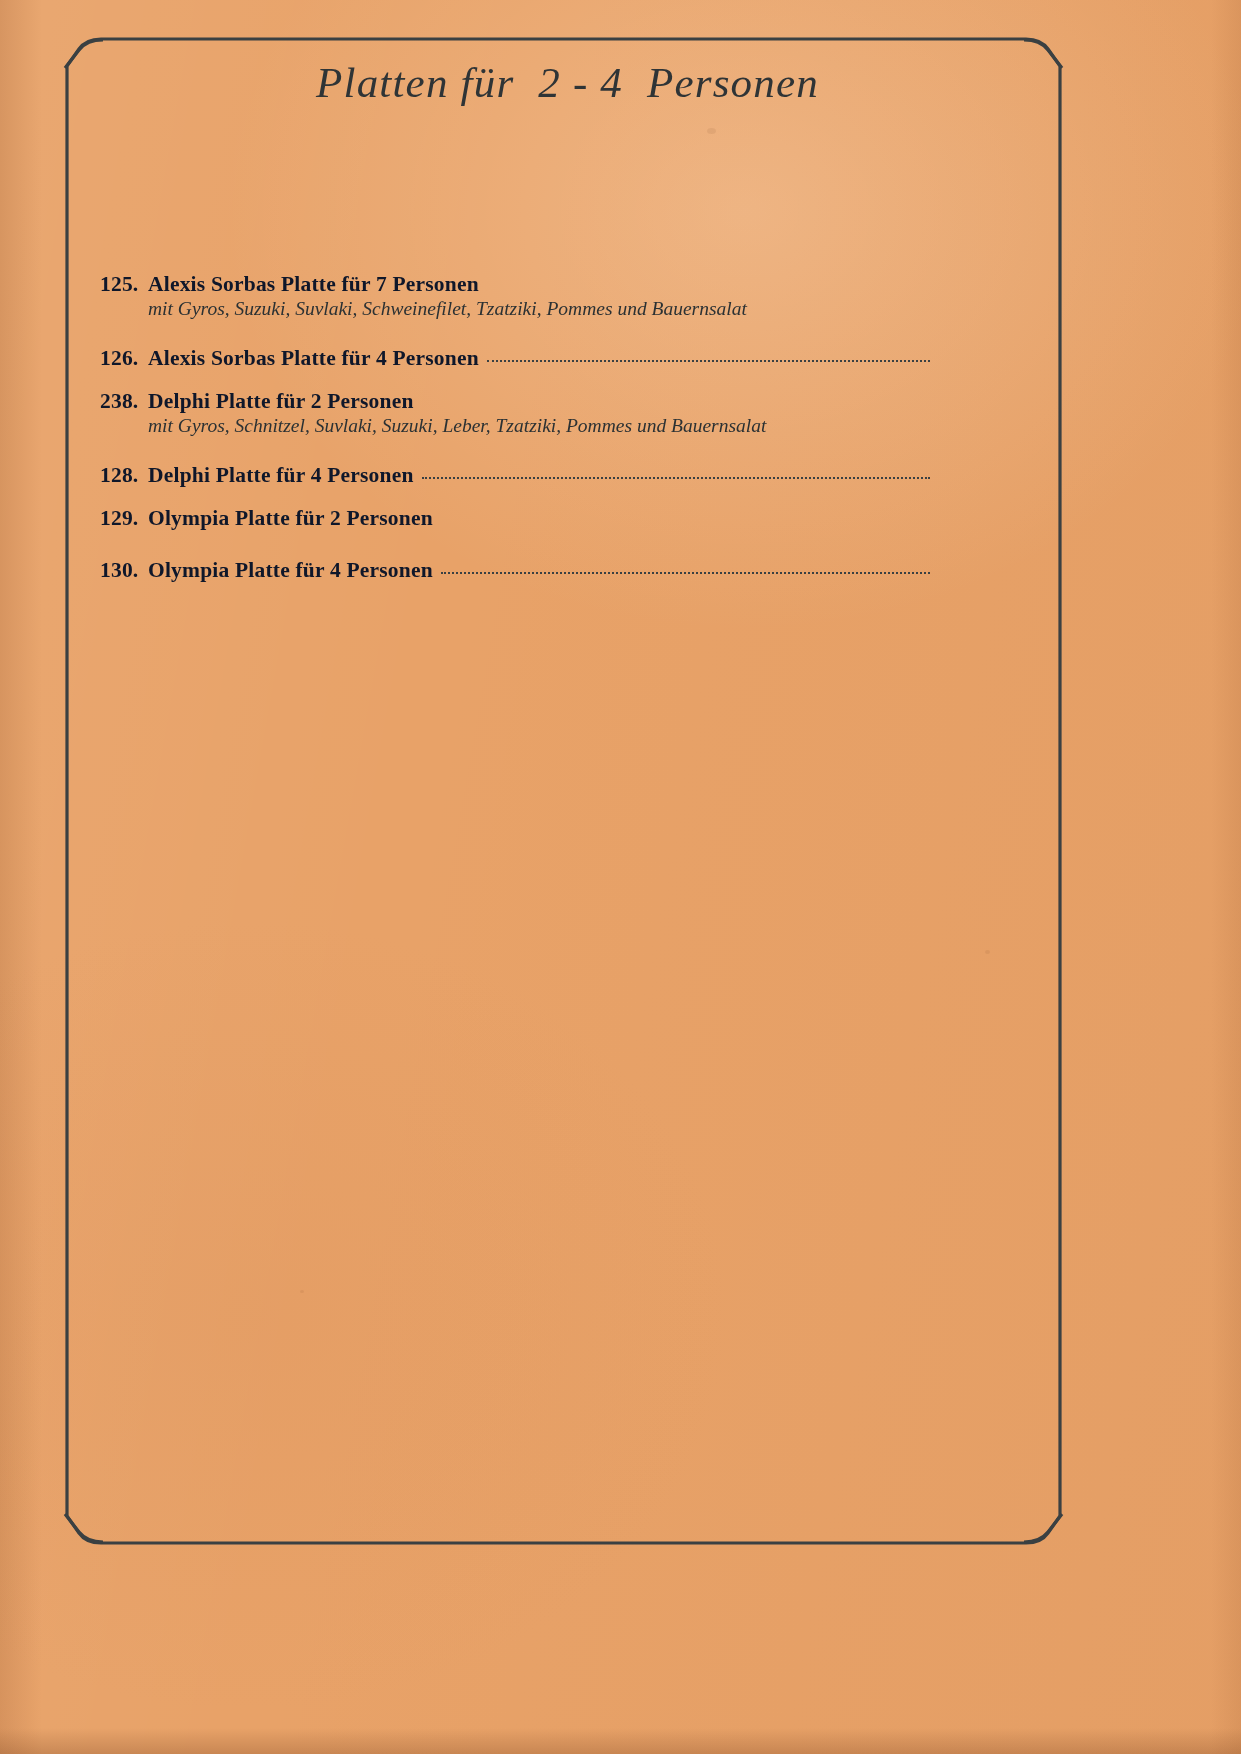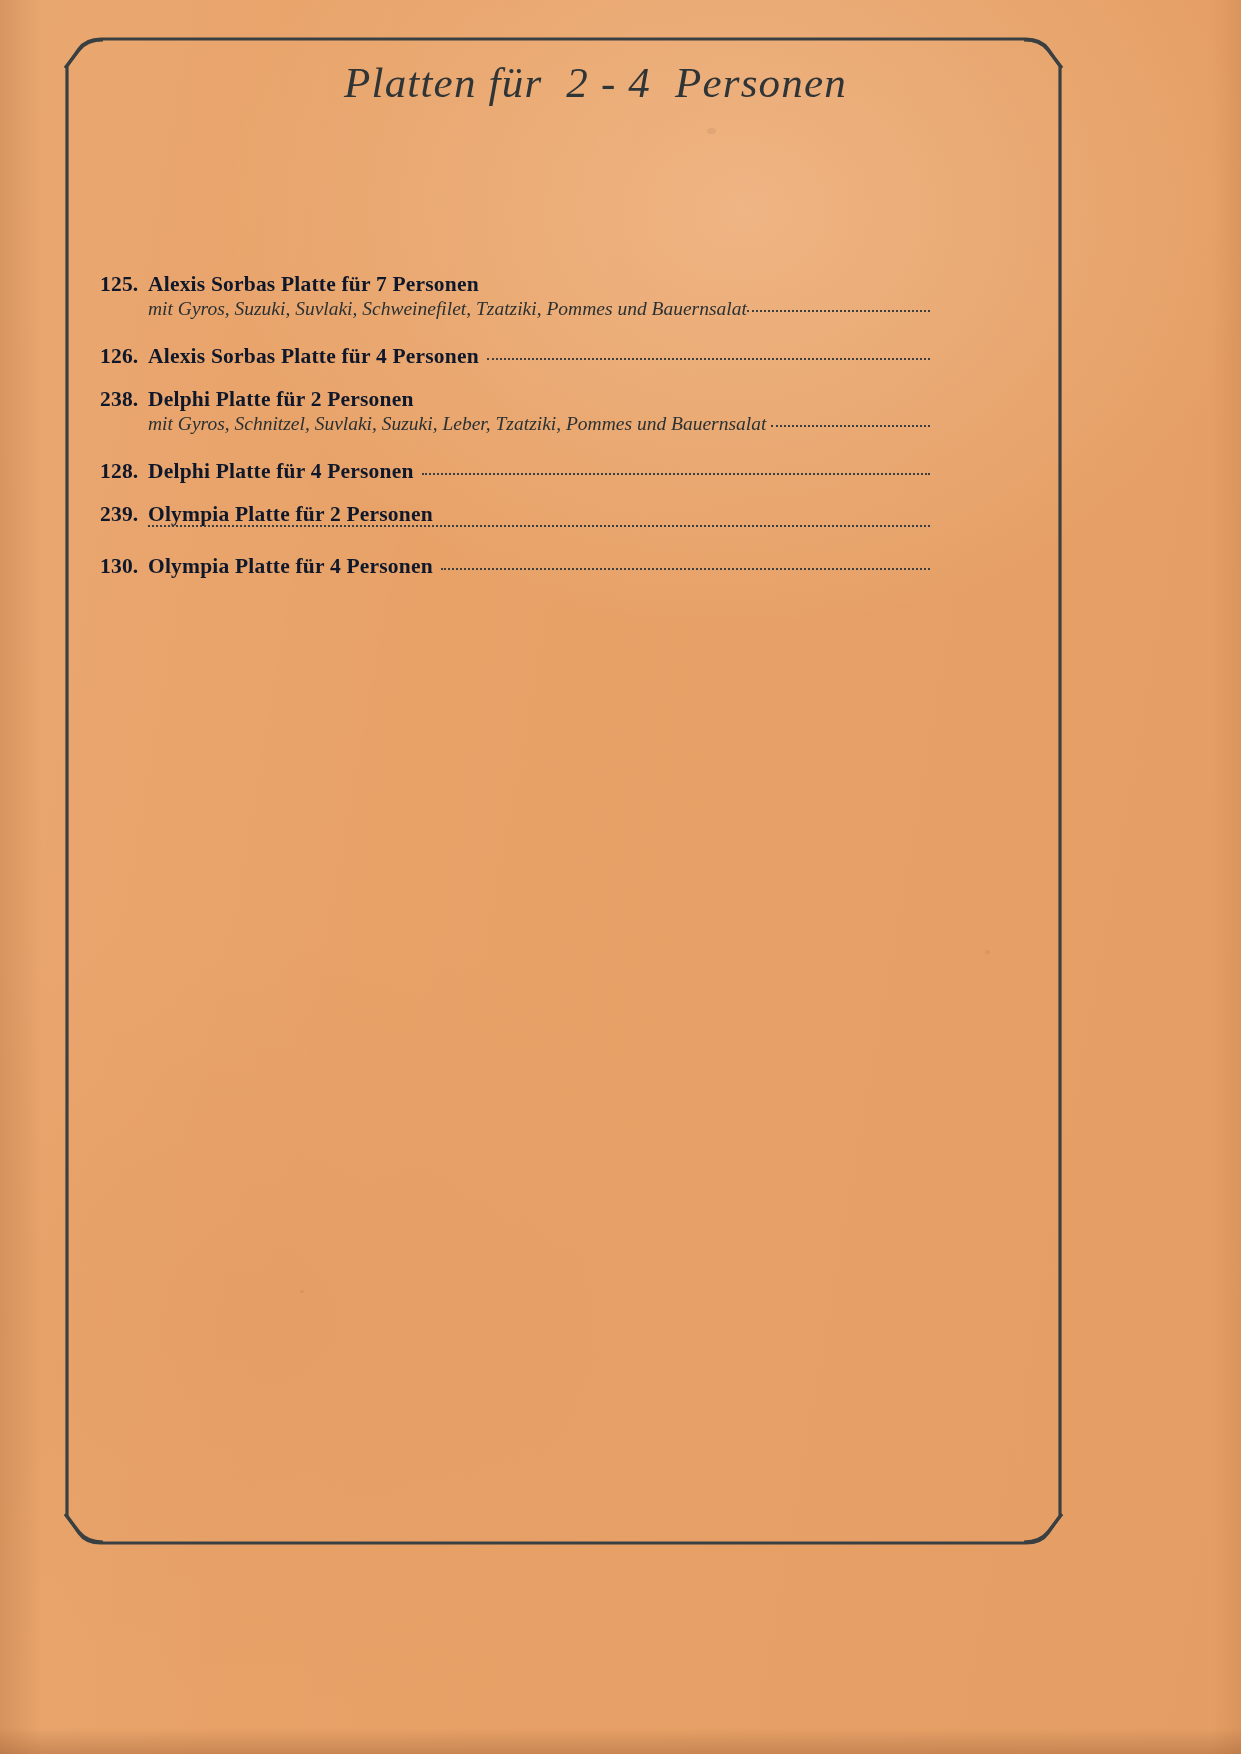--- a/index.html
+++ b/index.html
@@ -67,21 +67,20 @@
     left: 0;
     top: 58px;
     width: 1135px;
     text-align: center;
     font-family: "Liberation Serif", serif;
     font-style: italic;
     font-size: 43px;
     letter-spacing: 1.2px;
     color: #2f3436;
     white-space: pre;
-    margin-left: 28px;
   }
 
   .menu-list {
     position: absolute;
     left: 100px;
     top: 272px;
     width: 830px;
   }
 
   .entry {
@@ -116,20 +115,21 @@
   .head-dots.hidden { border-bottom: none; }
 
   .entry-desc {
     display: flex;
     align-items: baseline;
     font-style: italic;
     font-size: 19.5px;
     color: #2b3133;
     padding-left: 48px;
     margin-top: 1px;
+    flex-direction: column;
   }
   .desc-text {
     flex: 0 0 auto;
     white-space: pre;
   }
   .desc-dots {
     flex: 1 1 auto;
     position: relative;
     top: -3px;
     border-bottom: 2px dotted #3a4042;
@@ -217,21 +217,21 @@
         <span class="entry-num">128.</span>
         <span class="entry-name">Delphi Platte für 4 Personen</span>
         <span class="head-dots"></span>
       </div>
     </div>
 
     <div class="gap-s"></div>
 
     <div class="entry">
       <div class="entry-head">
-        <span class="entry-num">239.</span>
+        <span class="entry-num">129.</span>
         <span class="entry-name">Olympia Platte für 2 Personen</span>
         <span class="head-dots hidden"></span>
       </div>
       <div class="entry-desc">
         <span class="desc-dots"></span>
       </div>
     </div>
 
     <div class="gap-m"></div>
 

